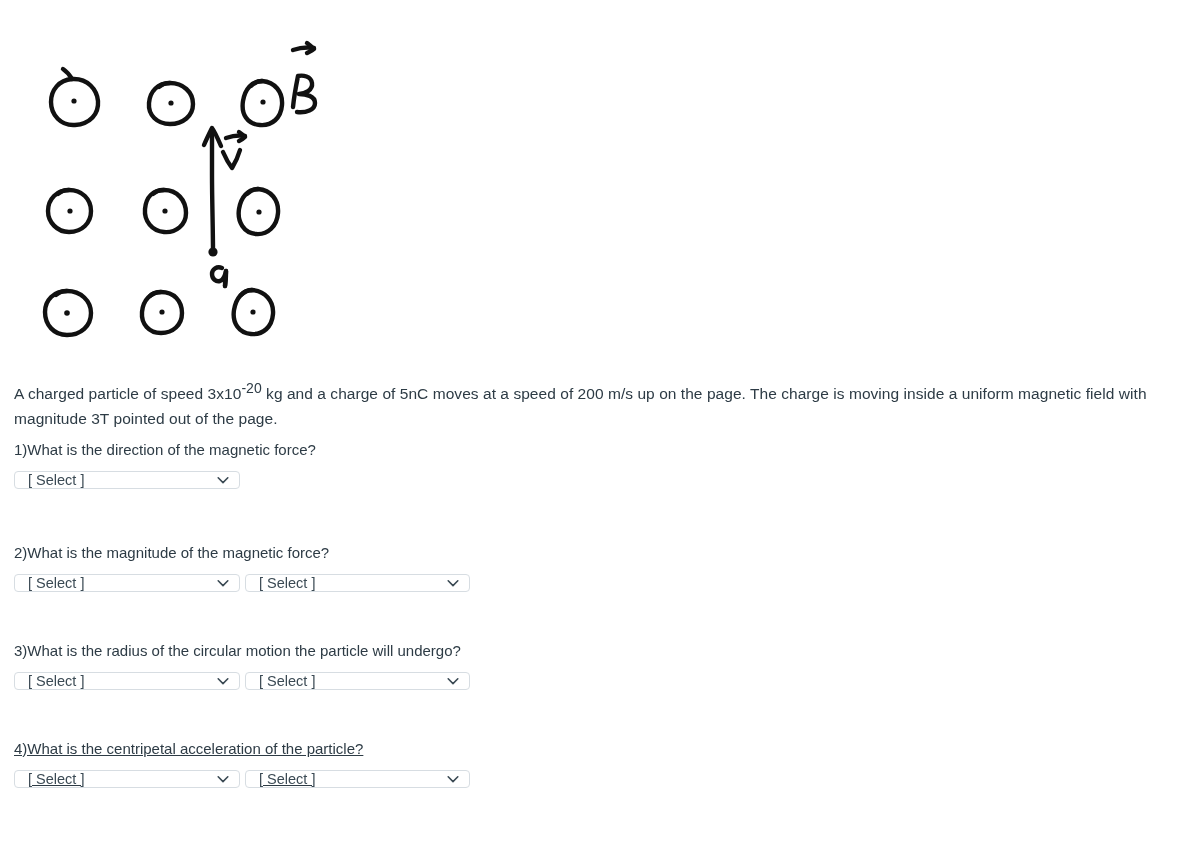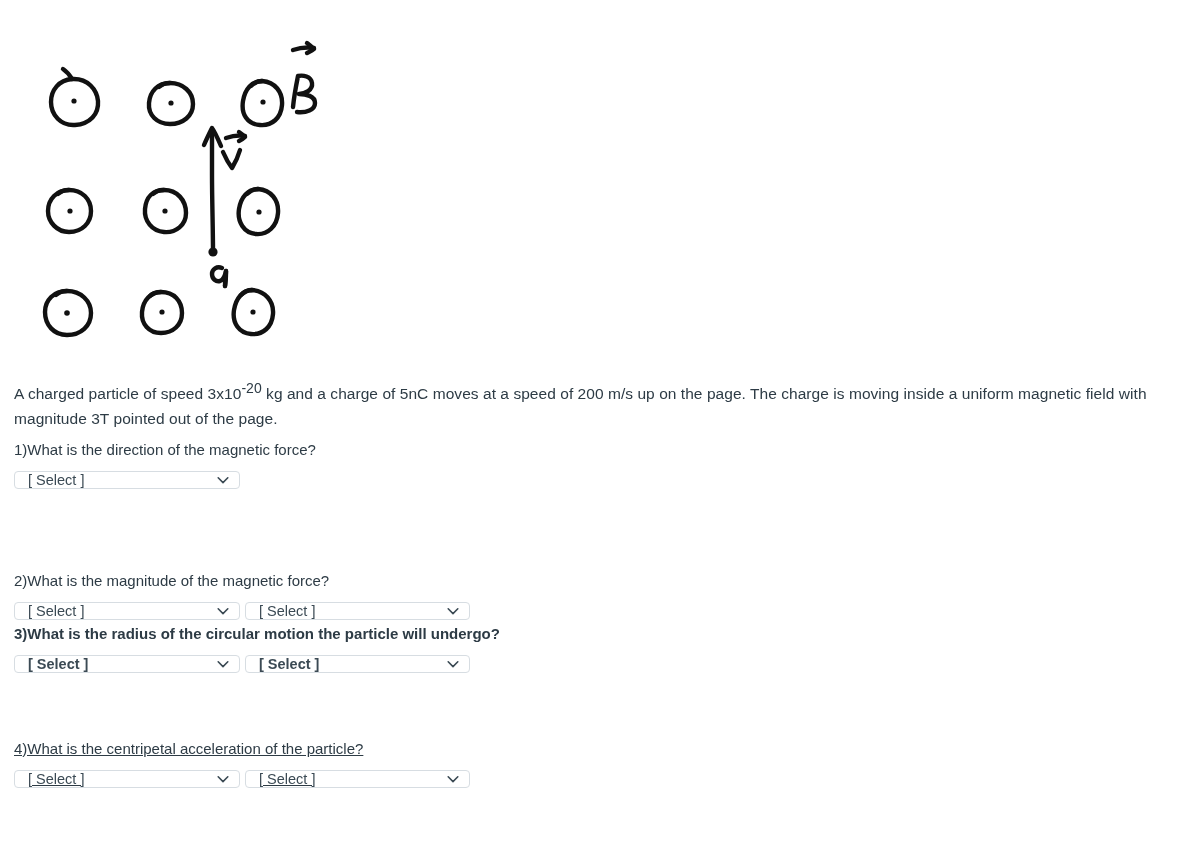--- a/index.html
+++ b/index.html
@@ -184,21 +184,21 @@
       <span class="select-value">[ Select ]</span>
       <span class="chev">
         <svg width="16" height="16" viewBox="0 0 16 16">
             <path d="M3.2 5.8 L8 10.6 L12.8 5.8" fill="none" stroke="#3b4a54" stroke-width="1.6" stroke-linecap="round" stroke-linejoin="round"></path>
           </svg>
       </span>
     </div>
   </div>
 </div>
 
-<div class="question-block" style="top:543px;margin-top:28px;">
+<div class="question-block" style="top:543px;">
   <div class="question-label">2)What is the magnitude of the magnetic force?</div>
   <div class="selects-row">
     <div class="select-box w-first">
       <span class="select-value">[ Select ]</span>
       <span class="chev">
         <svg width="16" height="16" viewBox="0 0 16 16">
             <path d="M3.2 5.8 L8 10.6 L12.8 5.8" fill="none" stroke="#3b4a54" stroke-width="1.6" stroke-linecap="round" stroke-linejoin="round"></path>
           </svg>
       </span>
     </div>
@@ -206,21 +206,21 @@
       <span class="select-value">[ Select ]</span>
       <span class="chev">
         <svg width="16" height="16" viewBox="0 0 16 16">
             <path d="M3.2 5.8 L8 10.6 L12.8 5.8" fill="none" stroke="#3b4a54" stroke-width="1.6" stroke-linecap="round" stroke-linejoin="round"></path>
           </svg>
       </span>
     </div>
   </div>
 </div>
 
-<div class="question-block" style="top:624px;font-weight:bold;">
+<div class="question-block" style="top:641px;">
   <div class="question-label">3)What is the radius of the circular motion the particle will undergo?</div>
   <div class="selects-row">
     <div class="select-box w-first">
       <span class="select-value">[ Select ]</span>
       <span class="chev">
         <svg width="16" height="16" viewBox="0 0 16 16">
             <path d="M3.2 5.8 L8 10.6 L12.8 5.8" fill="none" stroke="#3b4a54" stroke-width="1.6" stroke-linecap="round" stroke-linejoin="round"></path>
           </svg>
       </span>
     </div>

